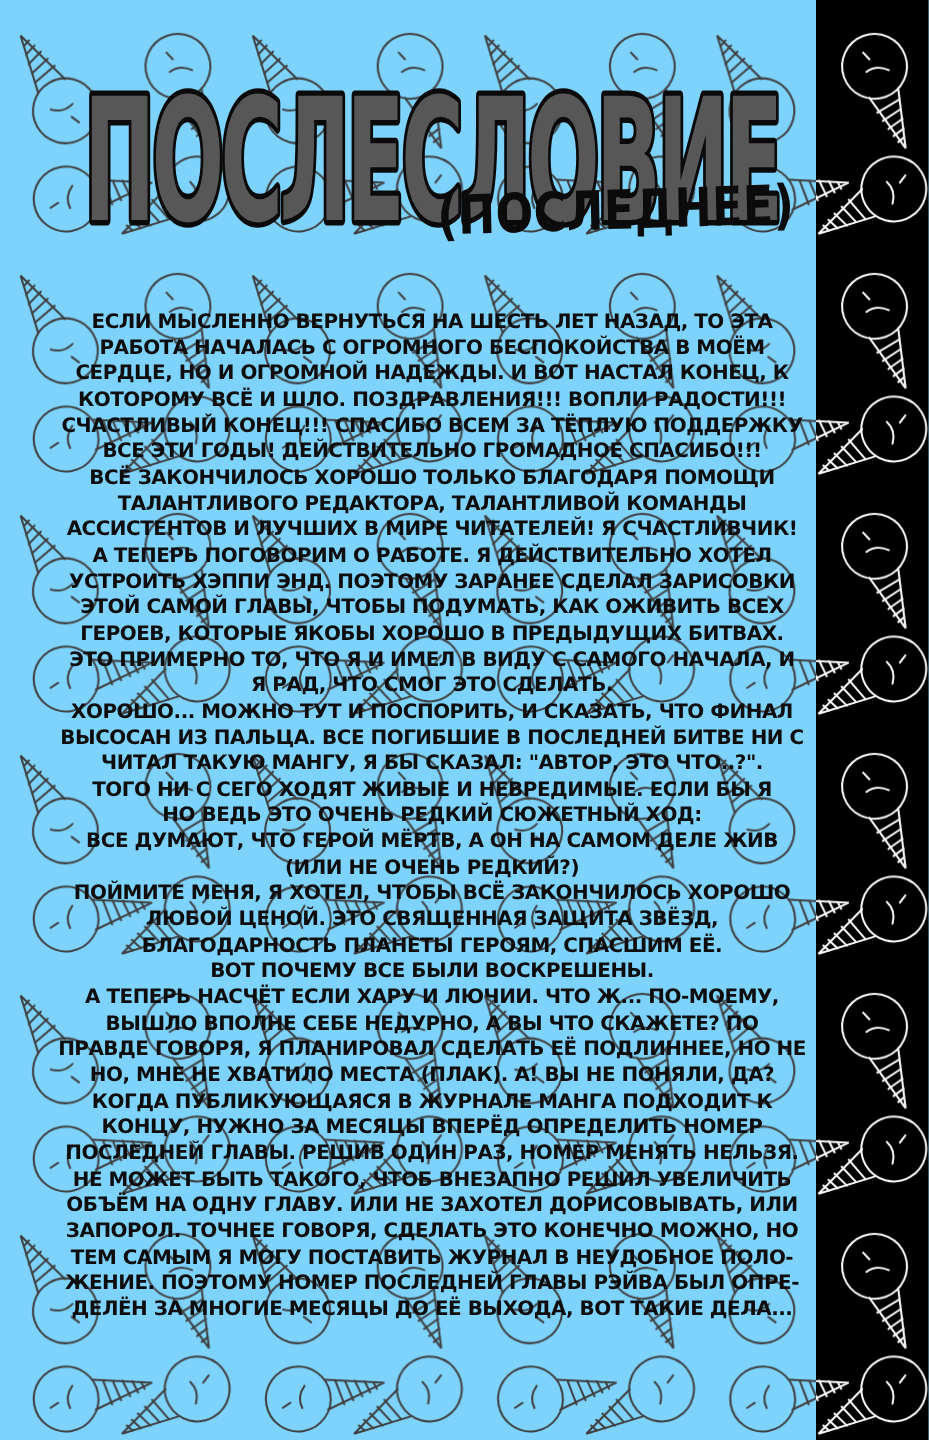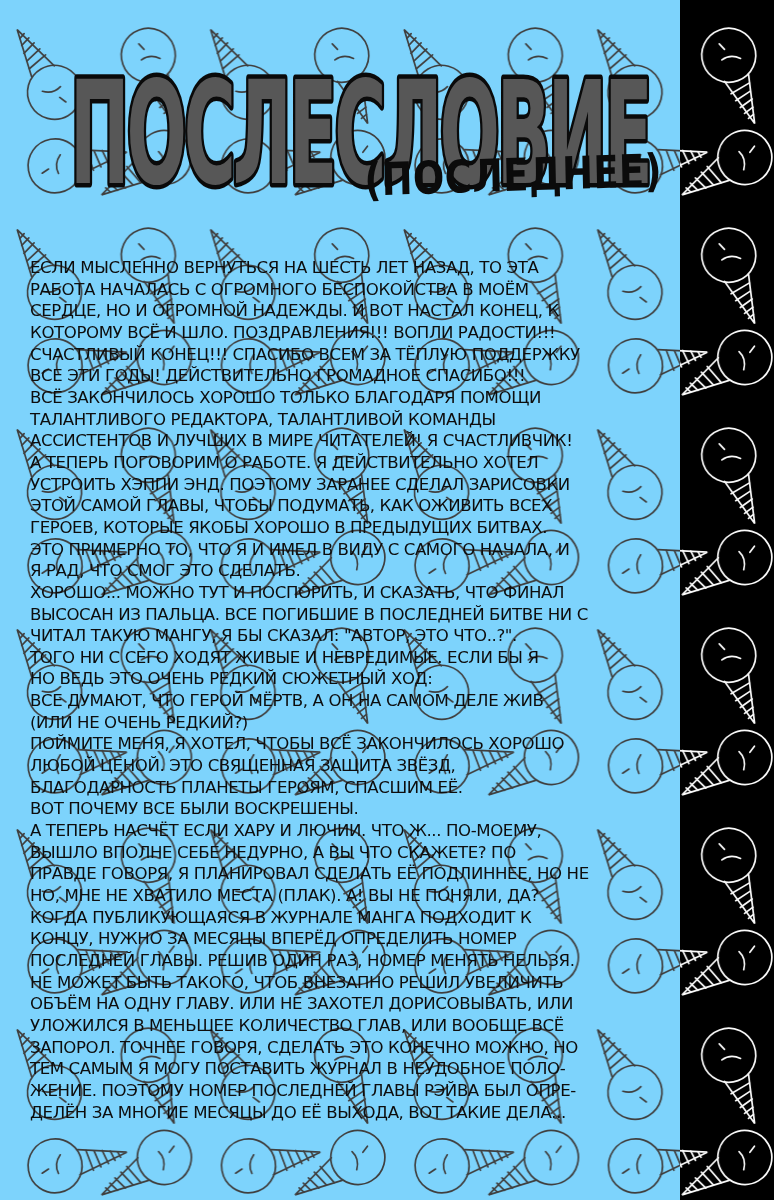--- a/index.html
+++ b/index.html
@@ -31,22 +31,23 @@
     white-space:nowrap;
     transform:scaleX(0.82) rotate(-1.5deg);
     transform-origin:right center;
     letter-spacing:0.5px;
   }
   .body-text{
     position:absolute;
     top:257px;
     left:30px;
     width:660px;
+    text-align:center;
     color:#0d0d0d;
-    font-weight:normal;
+    font-weight:bold;
     font-size:16.6px;
     line-height:21.65px;
     letter-spacing:-0.4px;
   }
   .body-text .line{white-space:nowrap;}
 </style>
 </head>
 <body>
 
 <div class="page">
@@ -122,20 +123,19 @@
       <div class="line">ВОТ ПОЧЕМУ ВСЕ БЫЛИ ВОСКРЕШЕНЫ.</div>
       <div class="line">А ТЕПЕРЬ НАСЧЁТ ЕСЛИ ХАРУ И ЛЮЧИИ.  ЧТО Ж... ПО-МОЕМУ,</div>
       <div class="line">ВЫШЛО ВПОЛНЕ СЕБЕ НЕДУРНО, А ВЫ ЧТО СКАЖЕТЕ? ПО</div>
       <div class="line">ПРАВДЕ ГОВОРЯ, Я ПЛАНИРОВАЛ СДЕЛАТЬ ЕЁ ПОДЛИННЕЕ, НО НЕ</div>
       <div class="line">НО, МНЕ НЕ ХВАТИЛО МЕСТА (ПЛАК). А! ВЫ НЕ ПОНЯЛИ, ДА?</div>
       <div class="line">КОГДА ПУБЛИКУЮЩАЯСЯ В ЖУРНАЛЕ МАНГА ПОДХОДИТ К</div>
       <div class="line">КОНЦУ, НУЖНО ЗА МЕСЯЦЫ ВПЕРЁД ОПРЕДЕЛИТЬ НОМЕР</div>
       <div class="line">ПОСЛЕДНЕЙ ГЛАВЫ.  РЕШИВ ОДИН РАЗ, НОМЕР МЕНЯТЬ НЕЛЬЗЯ.</div>
       <div class="line">НЕ МОЖЕТ БЫТЬ ТАКОГО, ЧТОБ ВНЕЗАПНО РЕШИЛ УВЕЛИЧИТЬ</div>
       <div class="line">ОБЪЁМ НА ОДНУ ГЛАВУ. ИЛИ НЕ ЗАХОТЕЛ ДОРИСОВЫВАТЬ, ИЛИ</div>
-      <div class="line">УЛОЖИЛСЯ В МЕНЬШЕЕ КОЛИЧЕСТВО ГЛАВ, ИЛИ ВООБЩЕ ВСЁ</div>
       <div class="line">ЗАПОРОЛ. ТОЧНЕЕ ГОВОРЯ, СДЕЛАТЬ ЭТО КОНЕЧНО МОЖНО, НО</div>
       <div class="line">ТЕМ САМЫМ Я МОГУ ПОСТАВИТЬ ЖУРНАЛ В НЕУДОБНОЕ ПОЛО-</div>
       <div class="line">ЖЕНИЕ. ПОЭТОМУ НОМЕР ПОСЛЕДНЕЙ ГЛАВЫ РЭЙВА БЫЛ ОПРЕ-</div>
       <div class="line">ДЕЛЁН ЗА МНОГИЕ МЕСЯЦЫ ДО ЕЁ ВЫХОДА, ВОТ ТАКИЕ ДЕЛА...</div>
     </div>
 
 </div>
 
 </body></html>

